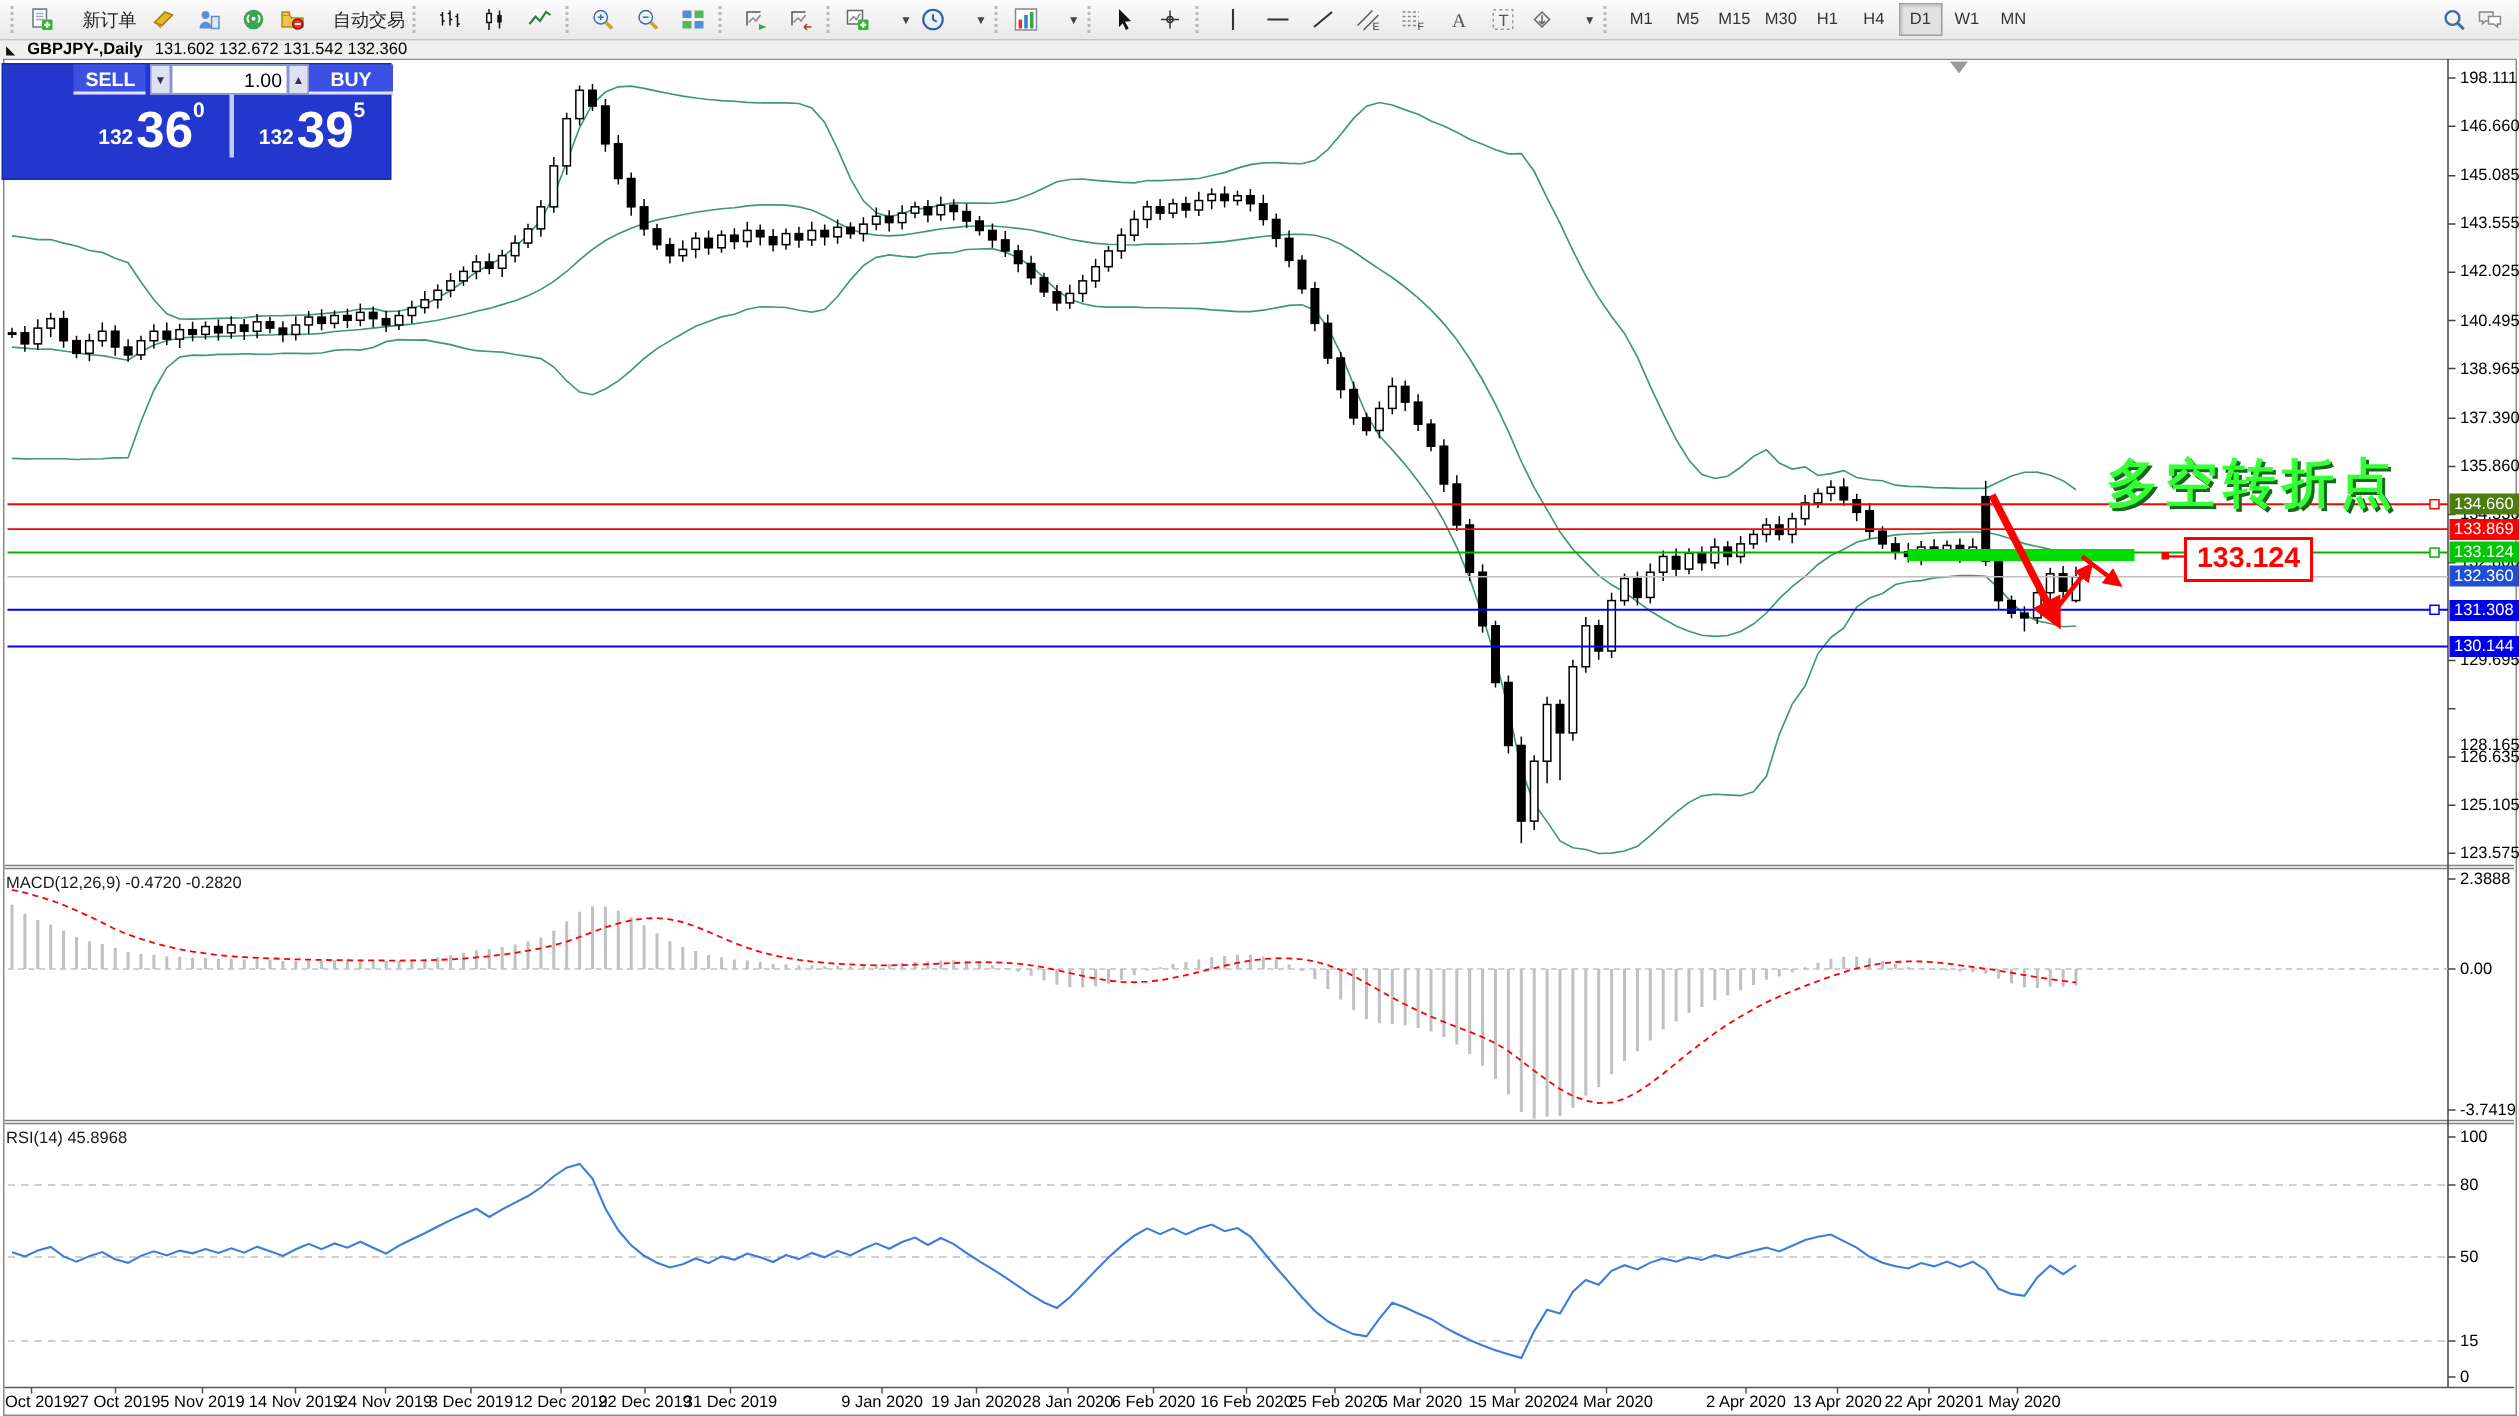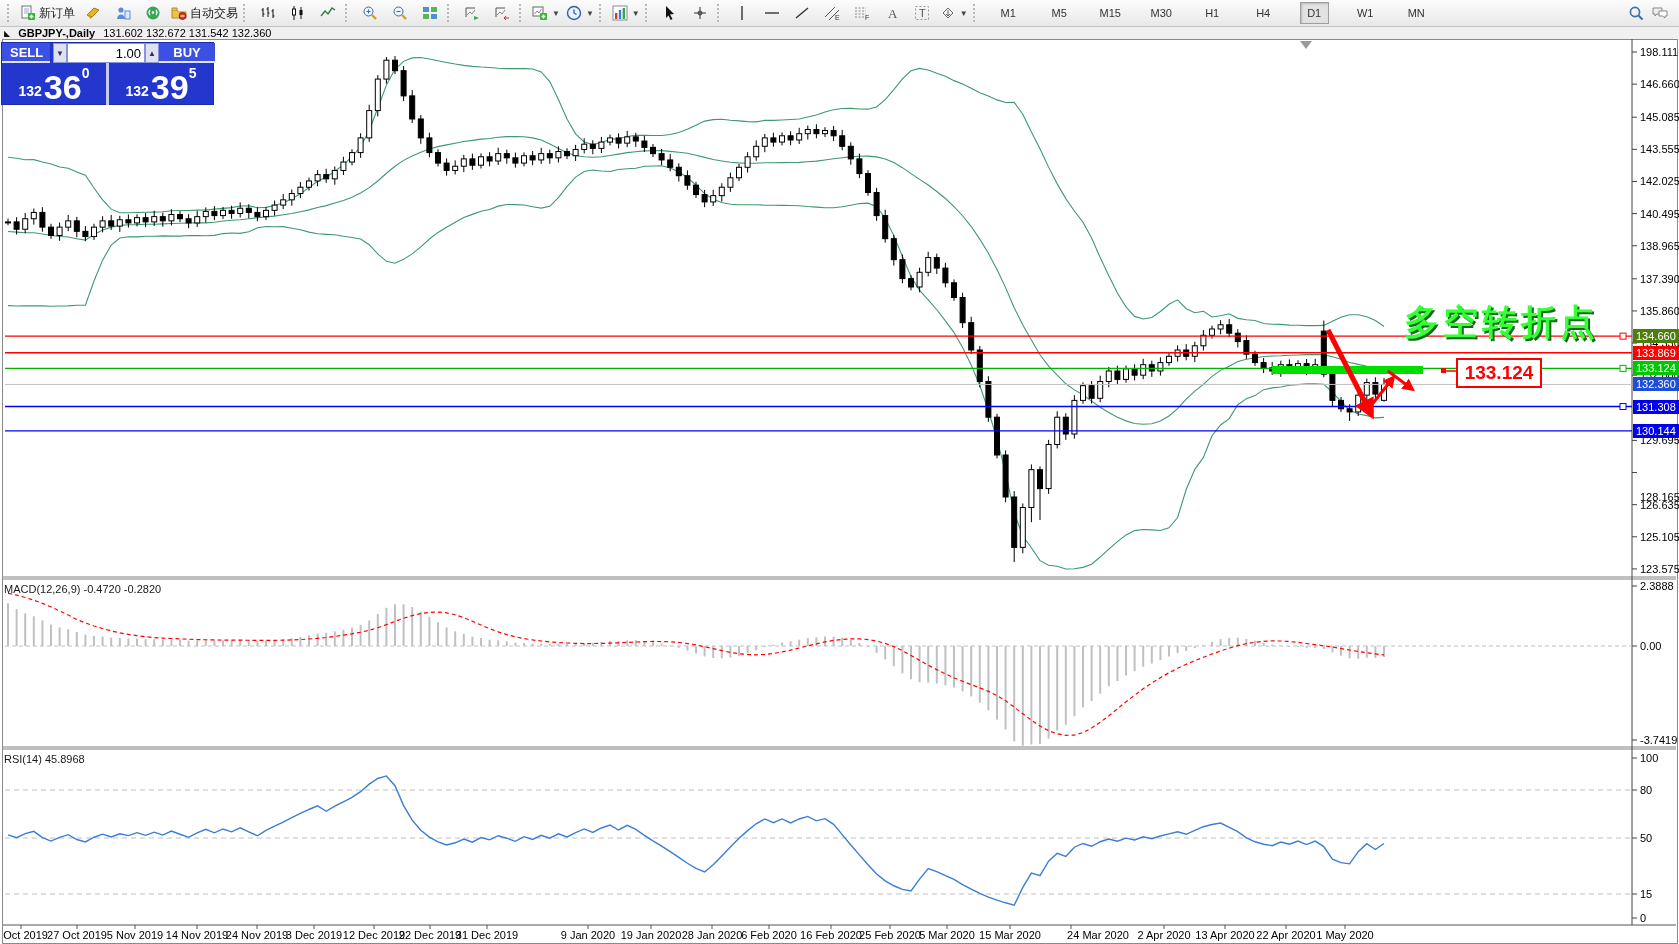--- a/index.html
+++ b/index.html
@@ -3,45 +3,45 @@
 <meta charset="utf-8">
 <style>
   html,body{margin:0;padding:0;width:1679px;height:944px;overflow:hidden;background:#f0f0f0;
     font-family:"Liberation Sans","DejaVu Sans",sans-serif;}
   #stage{position:absolute;left:0;top:0;width:1679px;height:944px;background:#fff;}
   
   .toolbar{position:absolute;left:0;top:0;width:1679px;height:27px;box-sizing:border-box;
     background:linear-gradient(#fcfcfc,#e8e8e8);border-bottom:1px solid #c3c3c3;
     display:flex;align-items:center;padding:0 5px;z-index:30;}
   .tbtn{height:22px;min-width:24px;display:flex;align-items:center;justify-content:center;
-    gap:3px;padding:0 2px;border:1px solid transparent;border-radius:2px;font-size:12px;color:#222;cursor:default;}
+    gap:19px;padding:0 2px;border:1px solid transparent;border-radius:2px;font-size:12px;color:#222;cursor:default;}
   .tbtn .lbl{white-space:nowrap;}
   .caret{font-size:8px;color:#444;margin-left:1px;}
   .handle{width:4px;height:18px;border-left:2px dotted #b9b9b9;margin:0 4px 0 2px;}
   .tf{font-size:11px;color:#333;width:27px;height:20px;line-height:20px;text-align:center;
-    border:1px solid transparent;margin:0 11px;}
+    border:1px solid transparent;margin:0 1px;}
   .tf.active{background:#e2e2e2;border:1px solid #9f9f9f;box-shadow:inset 1px 1px 2px rgba(0,0,0,.18);}
   .tb-right{margin-left:auto;display:flex;align-items:center;gap:8px;padding-right:6px;}
   
   .titlebar{position:absolute;left:0;top:27px;width:1679px;height:12px;font-size:11px;color:#000;
     background:#f0f0f0;z-index:25;display:flex;align-items:center;gap:8px;padding-left:4px;}
   .titlebar .tri{font-size:8px;color:#111;}
   .titlebar b{font-weight:bold;}
   
   .frame{position:absolute;left:2px;top:39px;width:1674px;height:903px;border:1px solid #8a8a8a;background:#fff;z-index:1;}
   svg#plot{position:absolute;left:0;top:0;width:1679px;height:944px;z-index:2;}
   
   .axlabel{position:absolute;left:1640px;font-size:11px;color:#000;z-index:3;white-space:nowrap;}
   .badge{position:absolute;left:1633px;width:44px;height:14px;font-size:11px;line-height:14px;
     color:#fff;padding-left:3px;z-index:4;white-space:nowrap;}
   .datelabel{position:absolute;font-size:11px;color:#000;transform:translateX(-50%);top:929px;z-index:3;white-space:nowrap;}
   .indlabel{position:absolute;left:4px;font-size:11px;color:#1a1a1a;z-index:5;white-space:nowrap;}
   
-  .trade-panel{position:absolute;left:2px;top:43px;width:211px;height:61px;background:#2336cd;z-index:20;
-    box-shadow:0 0 0 1px #1b2aa6;}
+  .trade-panel{position:absolute;left:2px;top:43px;width:211px;height:76px;background:#2336cd;z-index:20;
+    box-shadow:0 0 0 1px #1b2aa6;padding-left:47px;}
   .tp-row1{height:20px;display:flex;align-items:stretch;}
   .tp-btn{flex:0 0 auto;background:#3d50e4;border:none;border-bottom:2px solid #dfe4ff;color:#fff;
     font-size:13px;font-weight:bold;font-family:inherit;padding:0 8px;}
   .tp-sell{width:48px;}
   .tp-buy{width:56px;margin-left:auto;}
   .tp-vol{display:flex;align-items:stretch;margin-left:3px;}
   .tp-spin{width:14px;border:1px solid #8a93d8;background:#dde1f2;color:#334;font-size:8px;padding:0;}
   .tp-vol input{width:70px;border:1px solid #8a93d8;text-align:right;font-size:13px;padding:0 3px;font-family:inherit;}
   .tp-row2{height:42px;display:flex;color:#fff;}
   .tp-half{width:104px;display:flex;align-items:flex-end;justify-content:center;padding-bottom:3px;}
@@ -996,19 +996,19 @@
       <div class="datelabel" style="left: 430px;">22 Dec 2019</div>
       <div class="datelabel" style="left: 487px;">31 Dec 2019</div>
       <div class="datelabel" style="left: 588px;">9 Jan 2020</div>
       <div class="datelabel" style="left: 651px;">19 Jan 2020</div>
       <div class="datelabel" style="left: 712px;">28 Jan 2020</div>
       <div class="datelabel" style="left: 769px;">6 Feb 2020</div>
       <div class="datelabel" style="left: 831px;">16 Feb 2020</div>
       <div class="datelabel" style="left: 890px;">25 Feb 2020</div>
       <div class="datelabel" style="left: 947px;">5 Mar 2020</div>
       <div class="datelabel" style="left: 1010px;">15 Mar 2020</div>
-      <div class="datelabel" style="left: 1098px;">24 Mar 2020</div>
+      <div class="datelabel" style="left: 1071px;">24 Mar 2020</div>
       <div class="datelabel" style="left: 1164px;">2 Apr 2020</div>
       <div class="datelabel" style="left: 1225px;">13 Apr 2020</div>
       <div class="datelabel" style="left: 1286px;">22 Apr 2020</div>
       <div class="datelabel" style="left: 1345px;">1 May 2020</div>
     </div>
 </div>
 
 </body></html>

